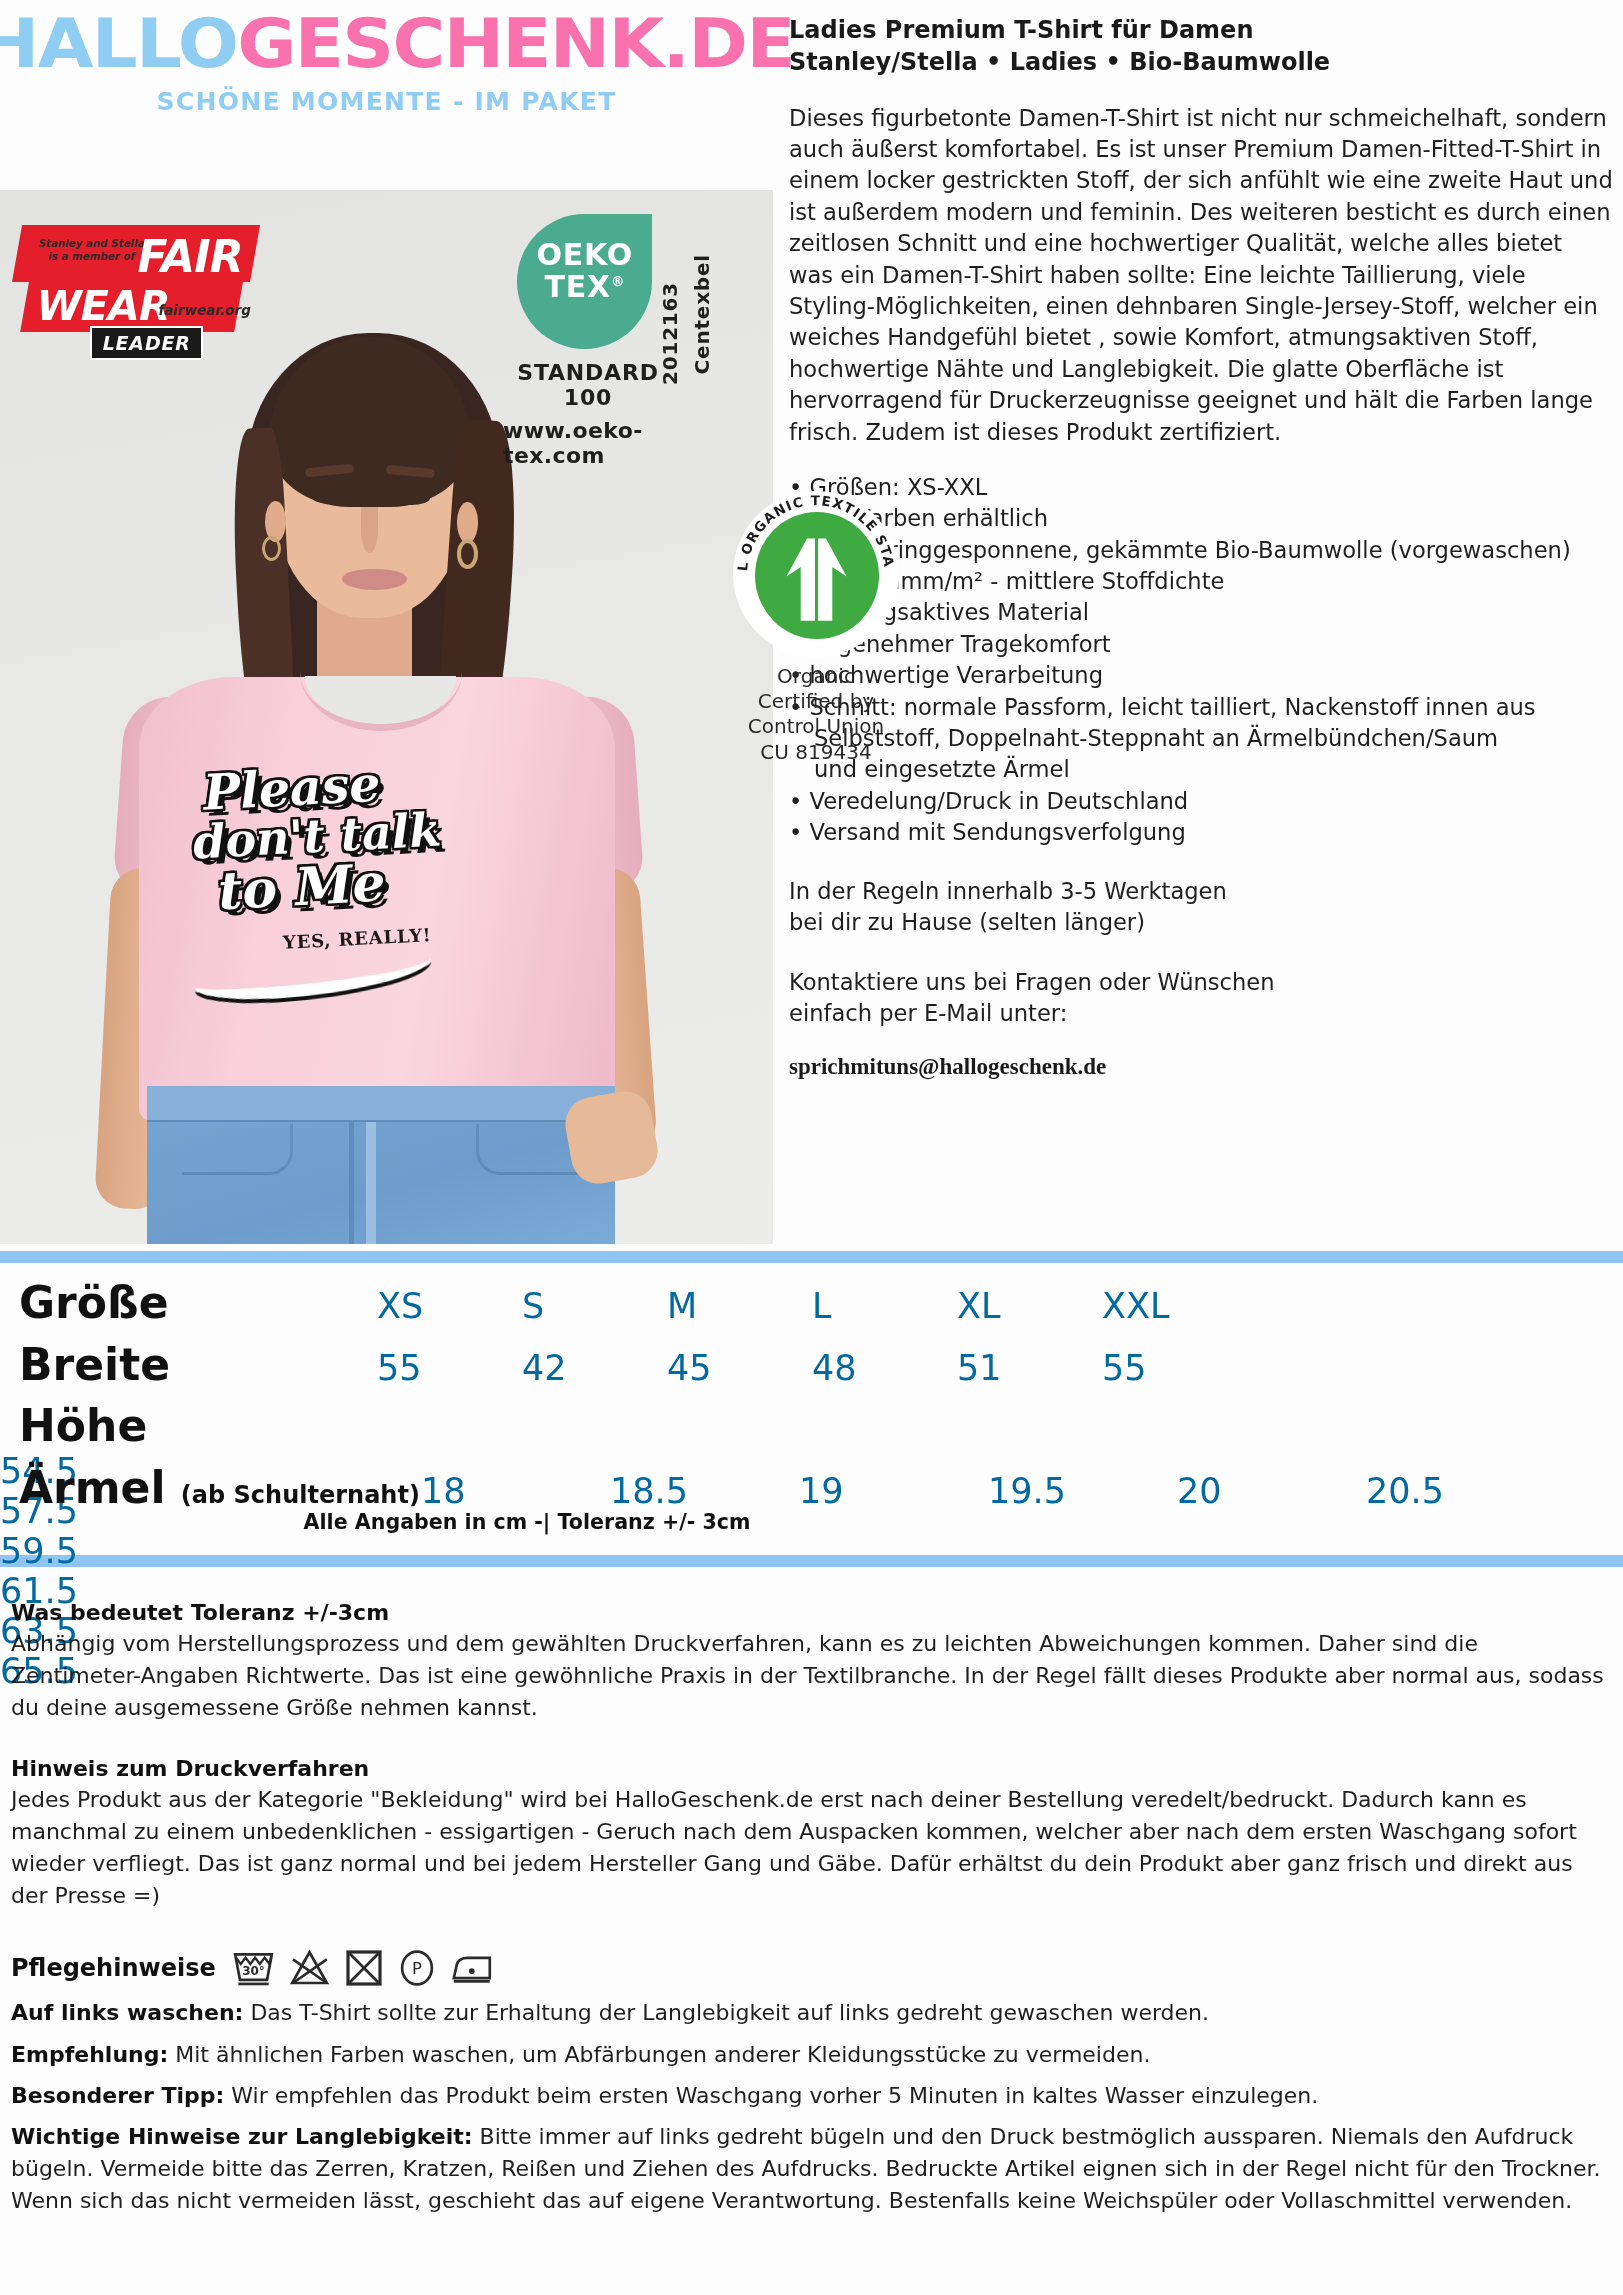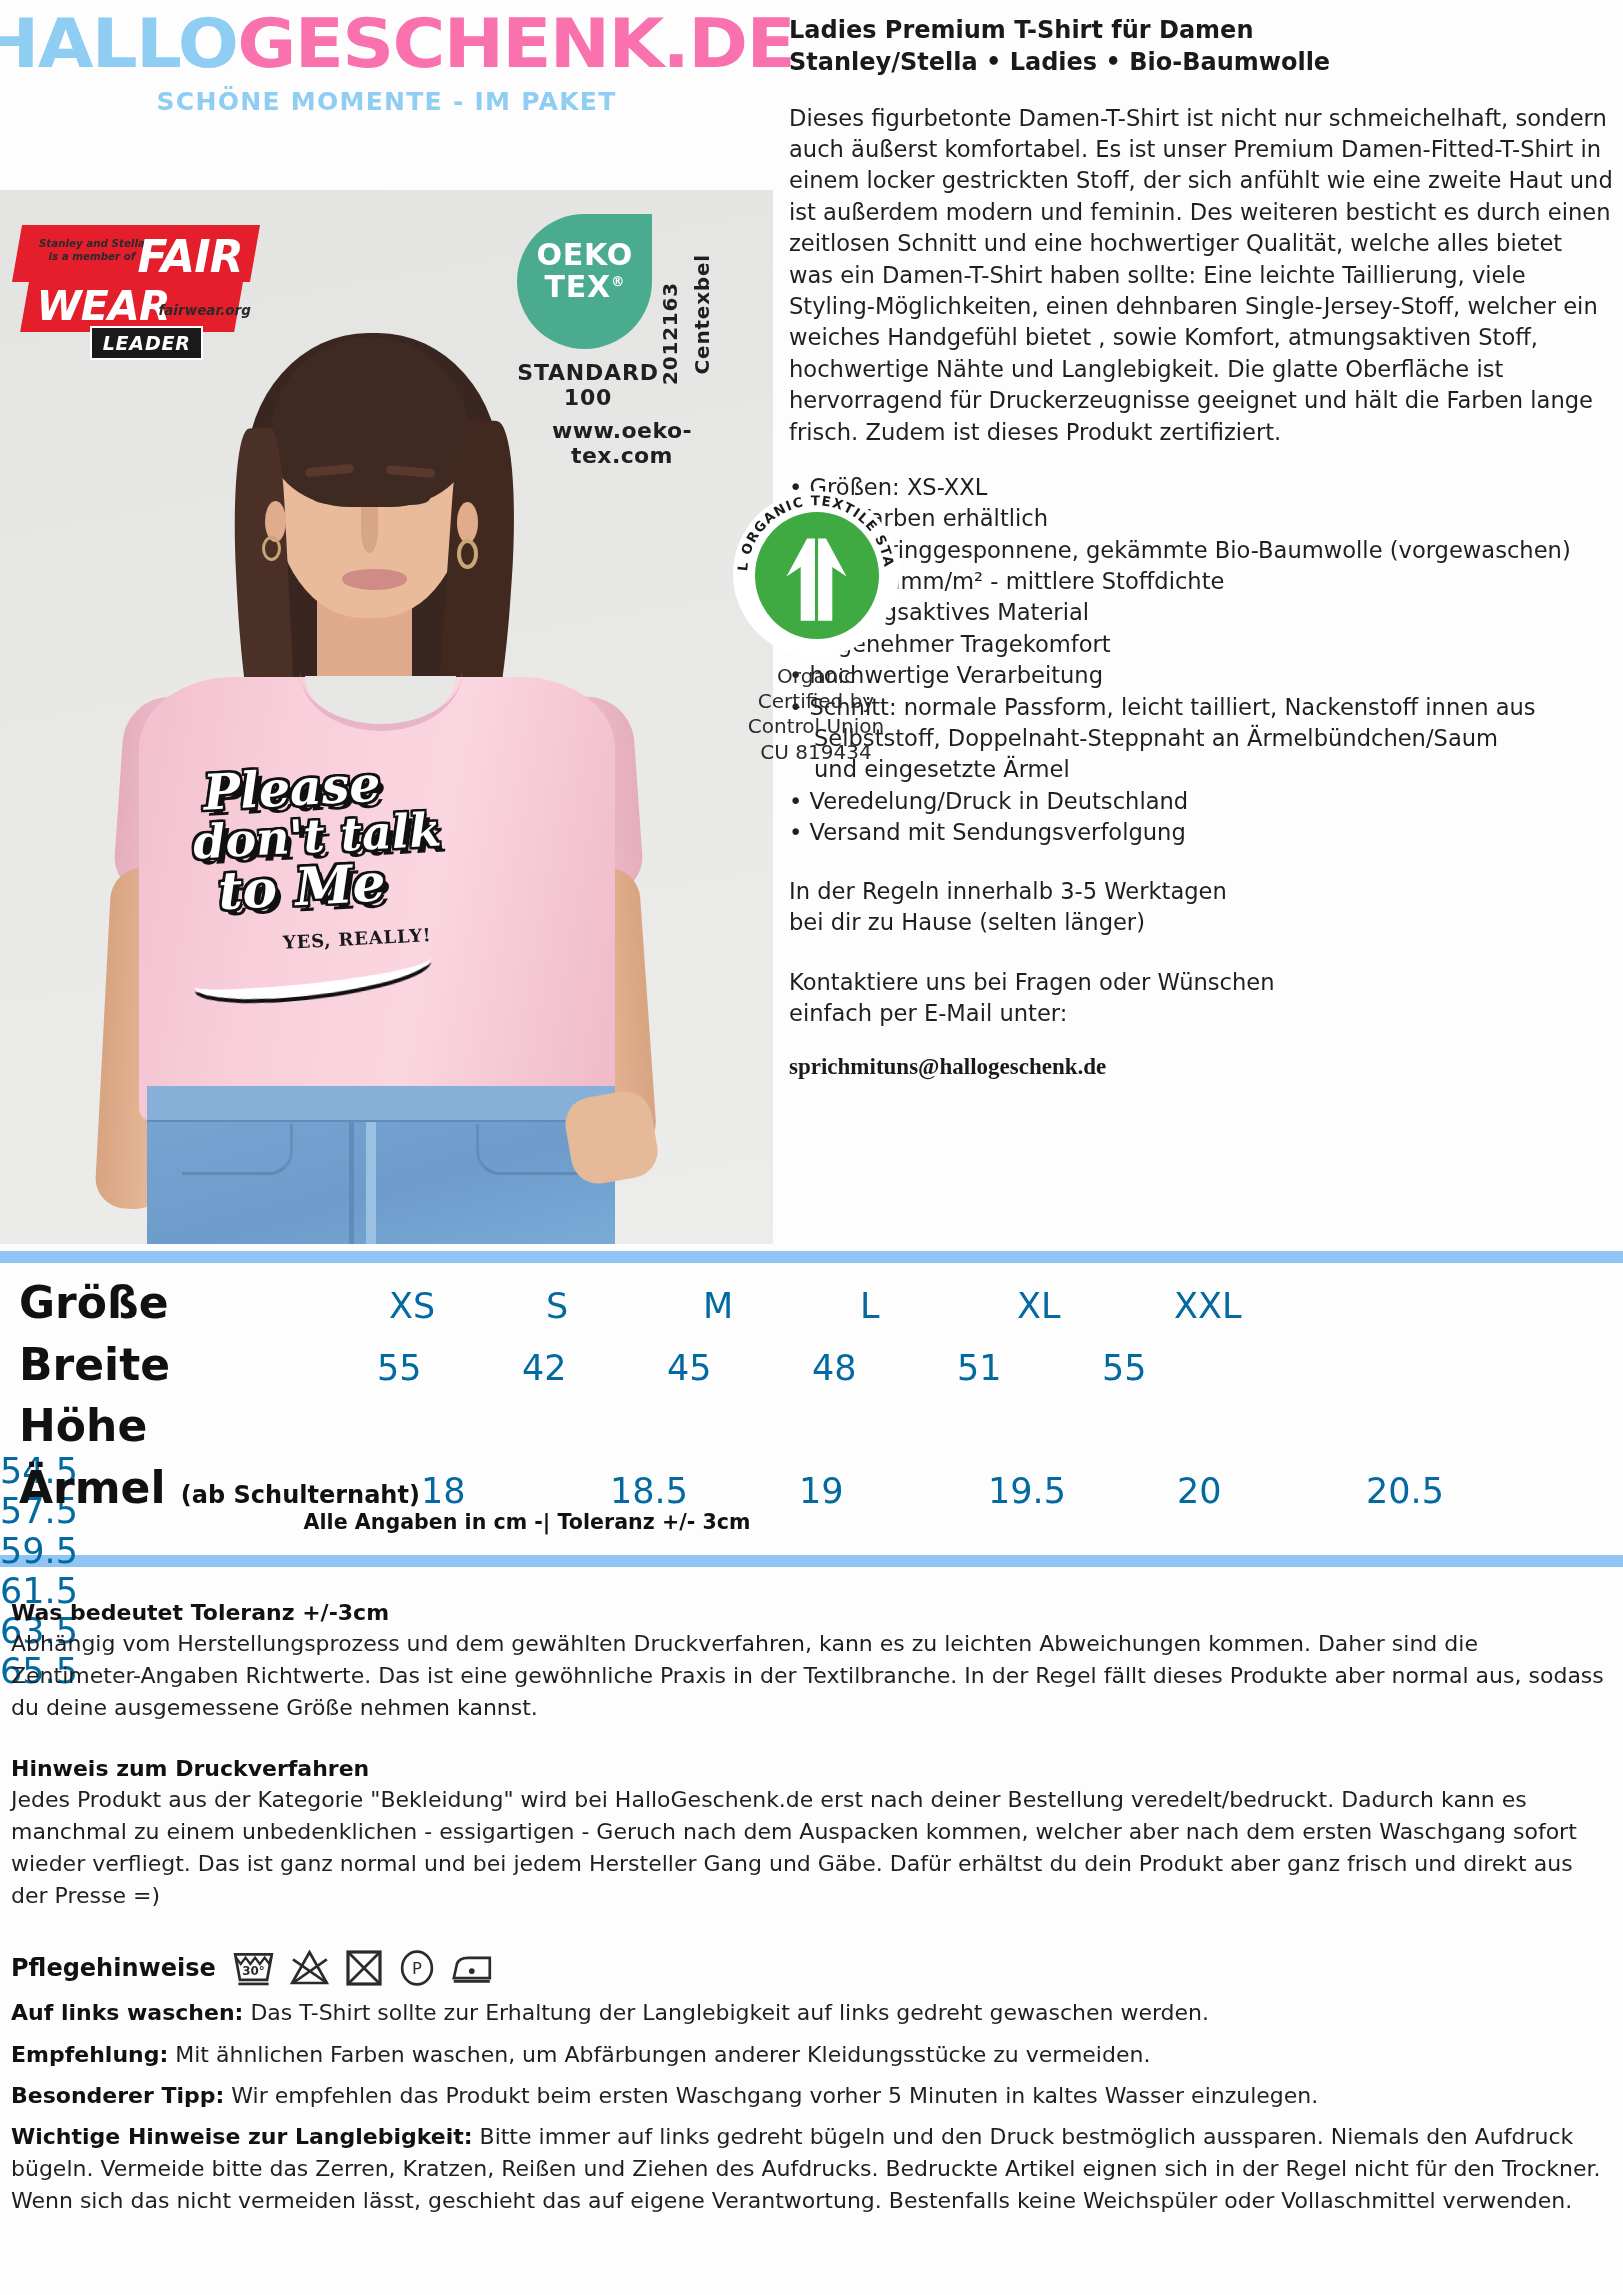--- a/index.html
+++ b/index.html
@@ -216,21 +216,21 @@
     color:#1f1f1f; writing-mode: vertical-rl; transform: rotate(180deg);
     letter-spacing:0.8px;
   }
   .oeko-vert2 {
     position:absolute; left:187px; top:48px;
     font-family:"DejaVu Sans", sans-serif; font-weight:700; font-size:20px;
     color:#1f1f1f; writing-mode: vertical-rl; transform: rotate(180deg);
     letter-spacing:0.8px;
   }
   .oeko-url {
-    position:absolute; left:0px; top:212px; width:238px; text-align:center;
+    position:absolute; left:0px; top:212px; width:238px; text-align:left;
     font-family:"DejaVu Sans", sans-serif; font-weight:700; font-size:22px;
     color:#1f1f1f; letter-spacing:0.4px;
   }
 
   
   .rightcol { position:absolute; left:789px; top:14.3px; width:824px; }
   .r-title {
     font-family:"DejaVu Sans", sans-serif; font-weight:700; font-size:24px;
     color:#1a1a1a; line-height:1.34;
   }
@@ -461,21 +461,21 @@
       <div>Organic</div>
       <div>Certified by Control Union</div>
       <div>CU 819434</div>
     </div>
   </div>
 
   <div class="bluebar" style="top:1251px;"></div>
   <div class="bluebar" style="top:1555px;"></div>
 
   <div class="sizetable">
-    <div class="st-row" style="top:4.8px;gap:12px;">
+    <div class="st-row" style="top:4.8px;">
       <div class="st-label">Größe</div>
       <div class="st-cell">XS</div>
       <div class="st-cell">S</div>
       <div class="st-cell">M</div>
       <div class="st-cell">L</div>
       <div class="st-cell">XL</div>
       <div class="st-cell">XXL</div>
     </div>
     <div class="st-row" style="top:67px;">
       <div class="st-label">Breite</div>

